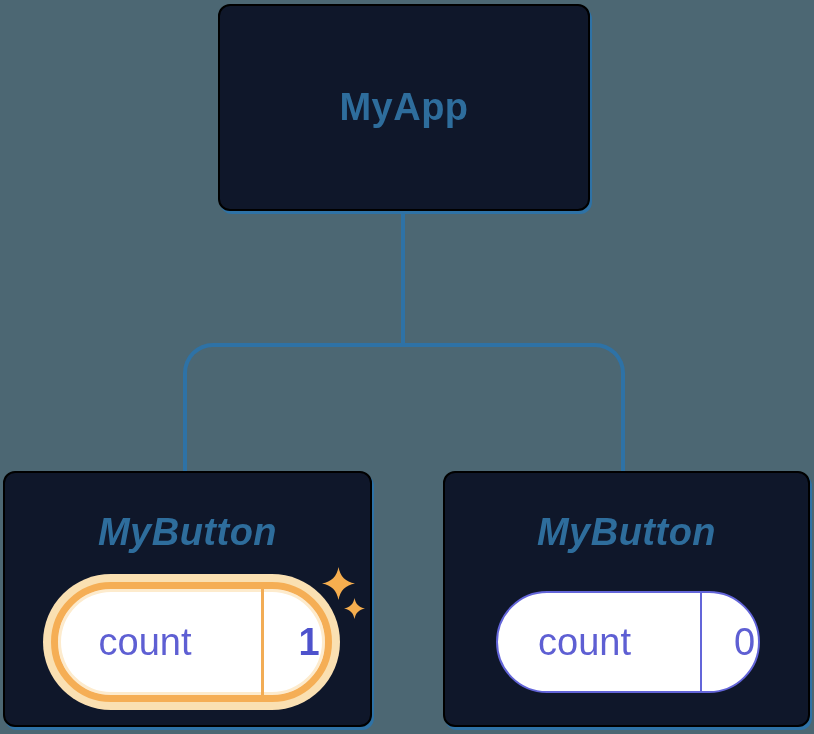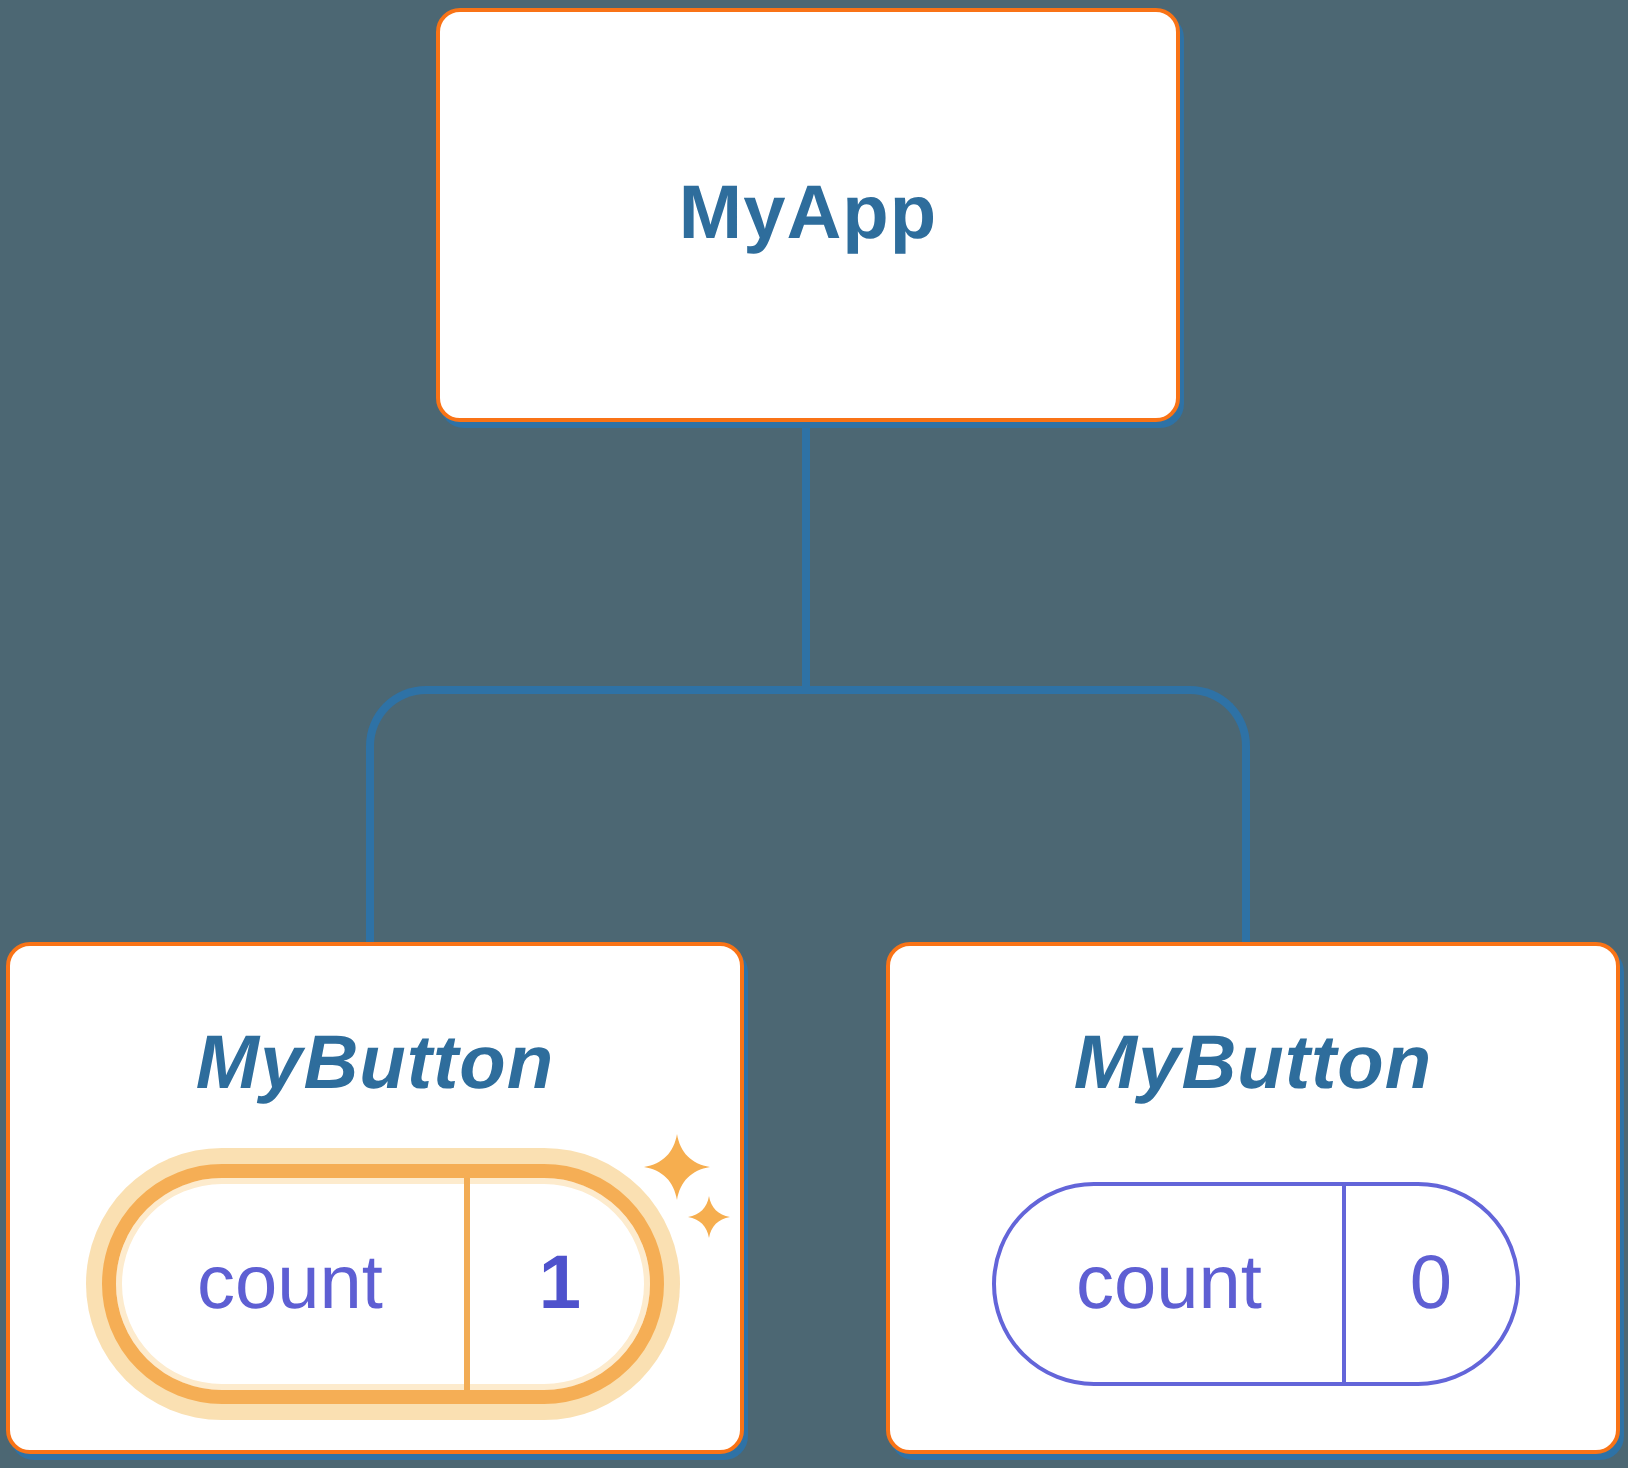--- a/index.html
+++ b/index.html
@@ -33,22 +33,22 @@
     height: 128px;
     border: 4px solid #2E72A6;
     border-bottom: none;
     border-radius: 30px 30px 0 0;
     box-sizing: content-box;
   }
 
   
   .card {
     position: absolute;
-    background: #ffffff;
-    border: 2px solid #f97316;
+    background: #0f172a;
+    border: 2px solid #000000;
     border-radius: 12px;
     box-shadow: 2px 3px 0 0 #2E72A6;
     box-sizing: border-box;
   }
   .card-root {
     left: 218px;
     top: 4px;
     width: 372px;
     height: 207px;
     display: flex;
@@ -74,20 +74,21 @@
   }
 
   
   .pill {
     position: absolute;
     background: #ffffff;
     display: flex;
     align-items: stretch;
     box-sizing: border-box;
     overflow: hidden;
+    gap: 29px;
   }
   .pill-highlighted {
     left: 46px;
     top: 109px;
     width: 281px;
     height: 120px;
     border: 7px solid #F5AE55;
     border-radius: 60px;
     box-shadow: 0 0 0 8px #FAE0B2, inset 0 0 0 3px #FDEBCD;
   }

